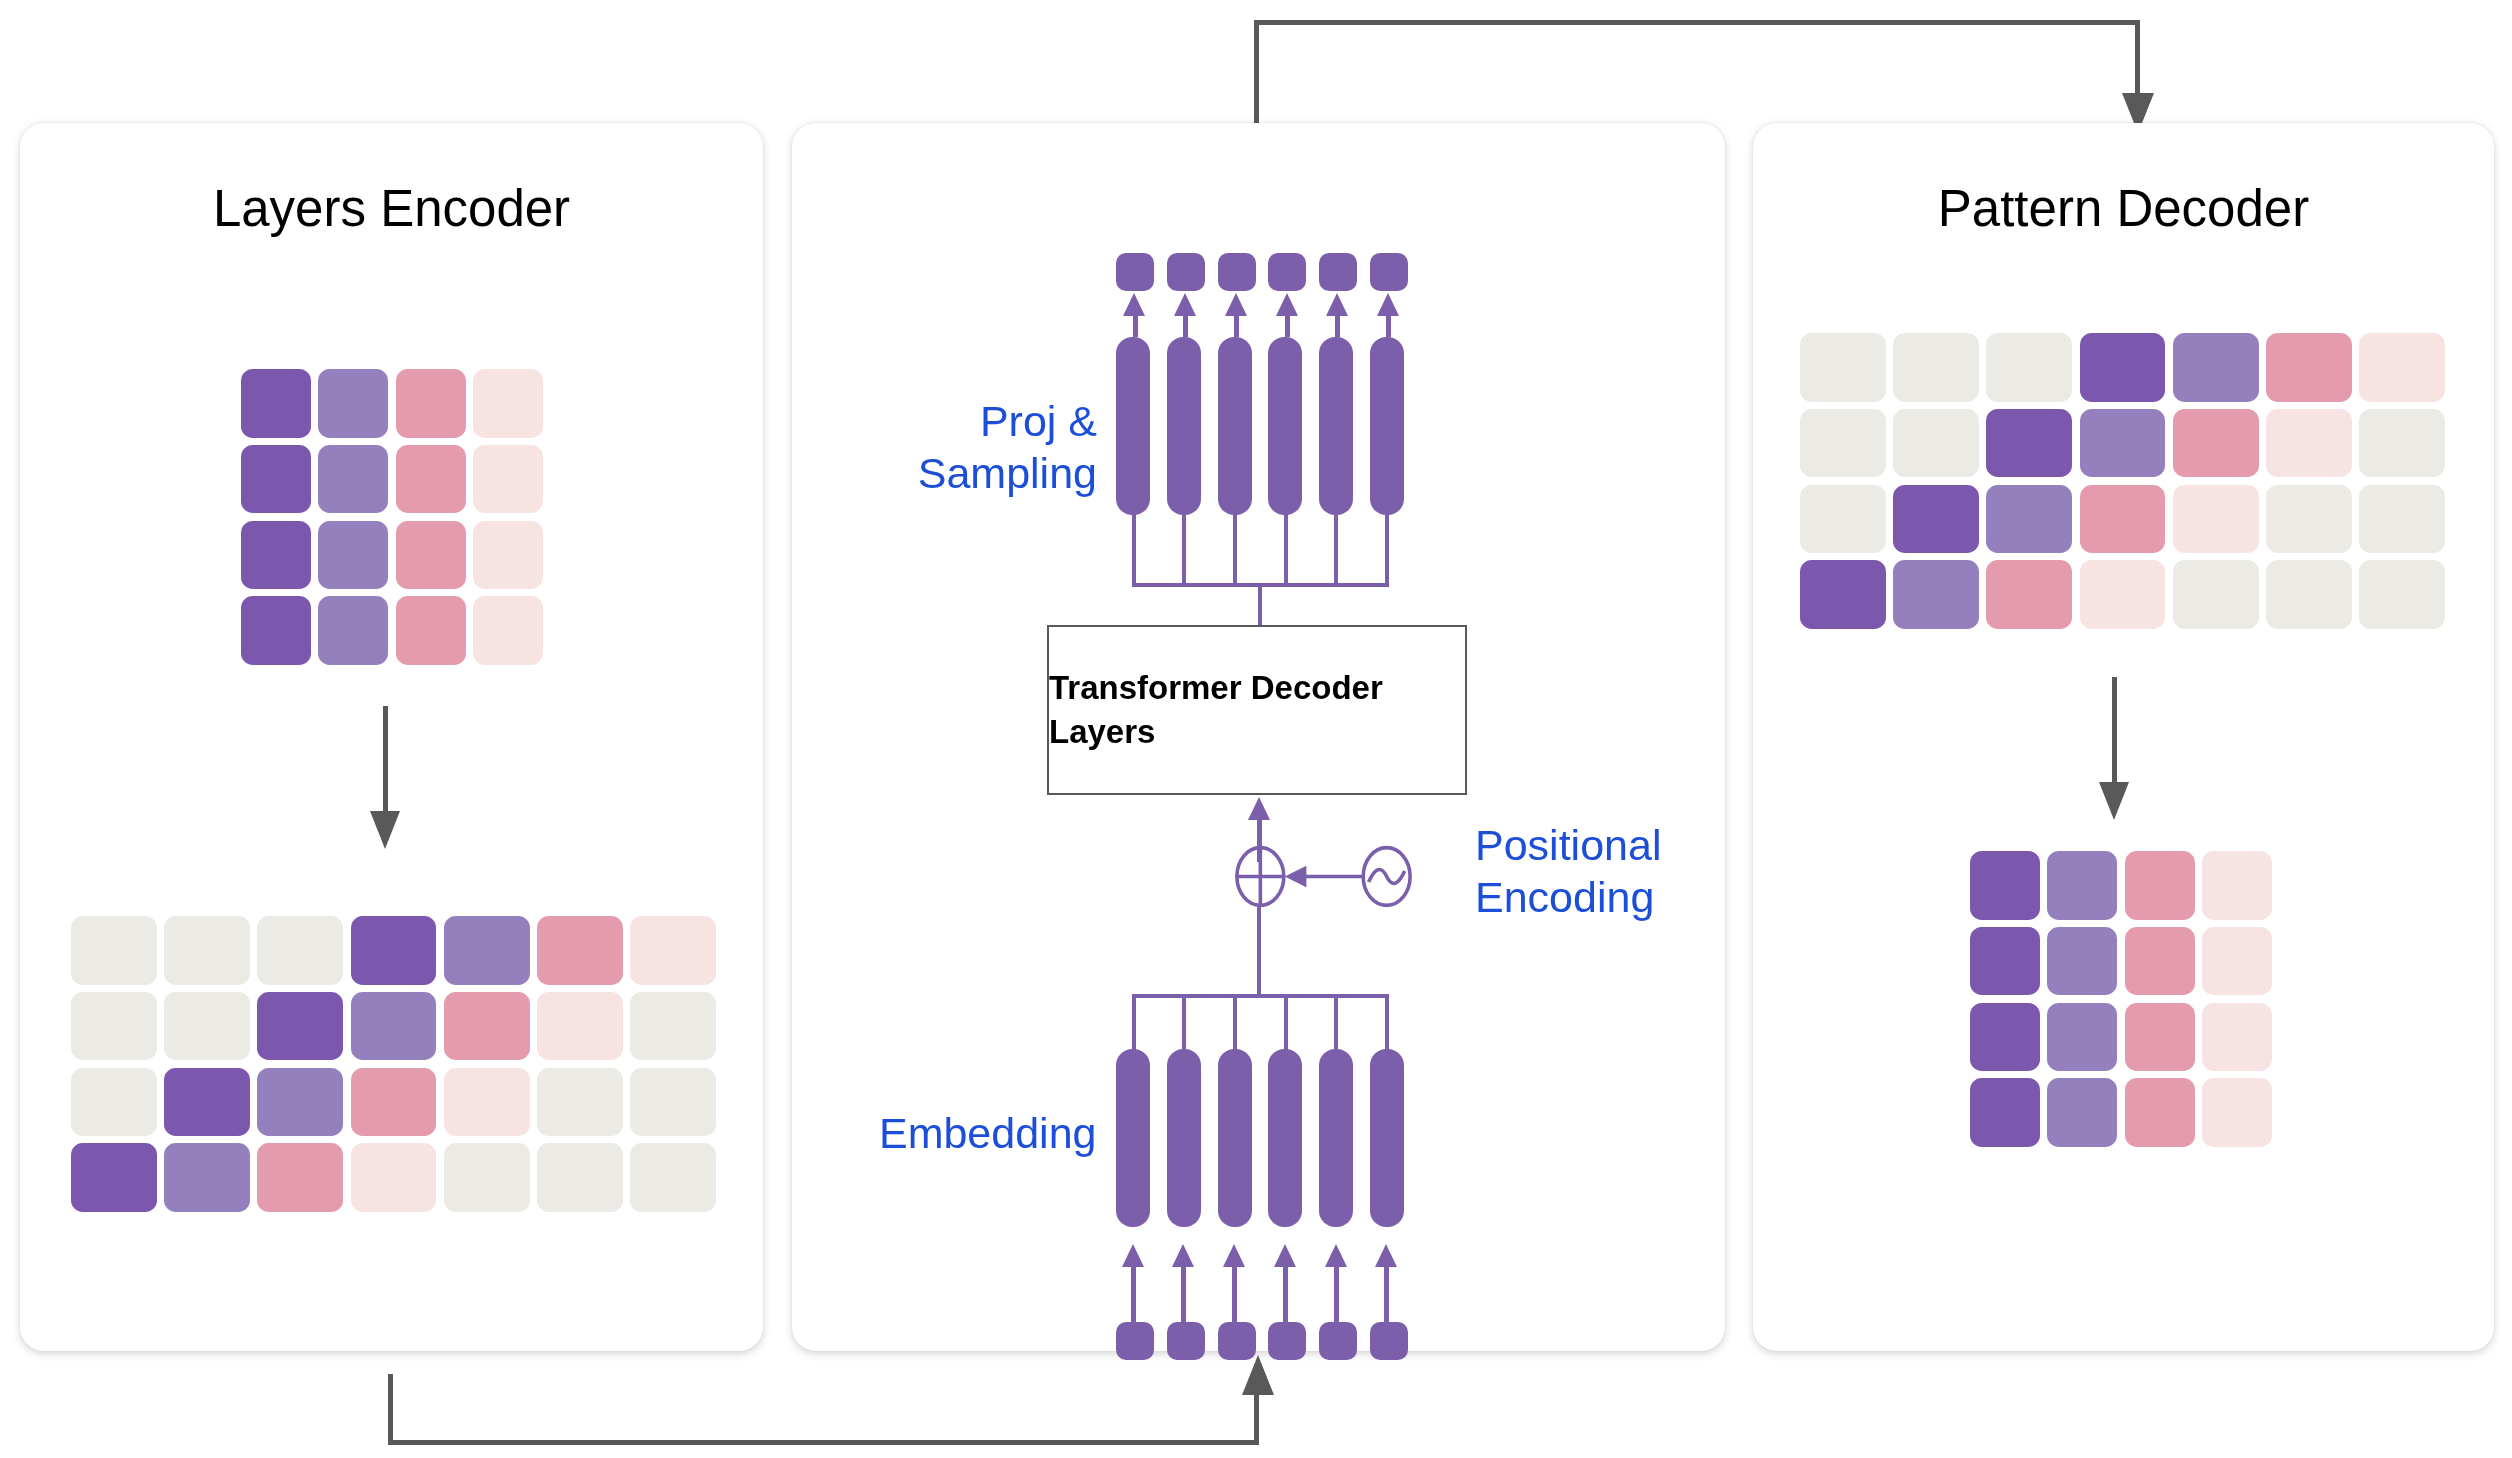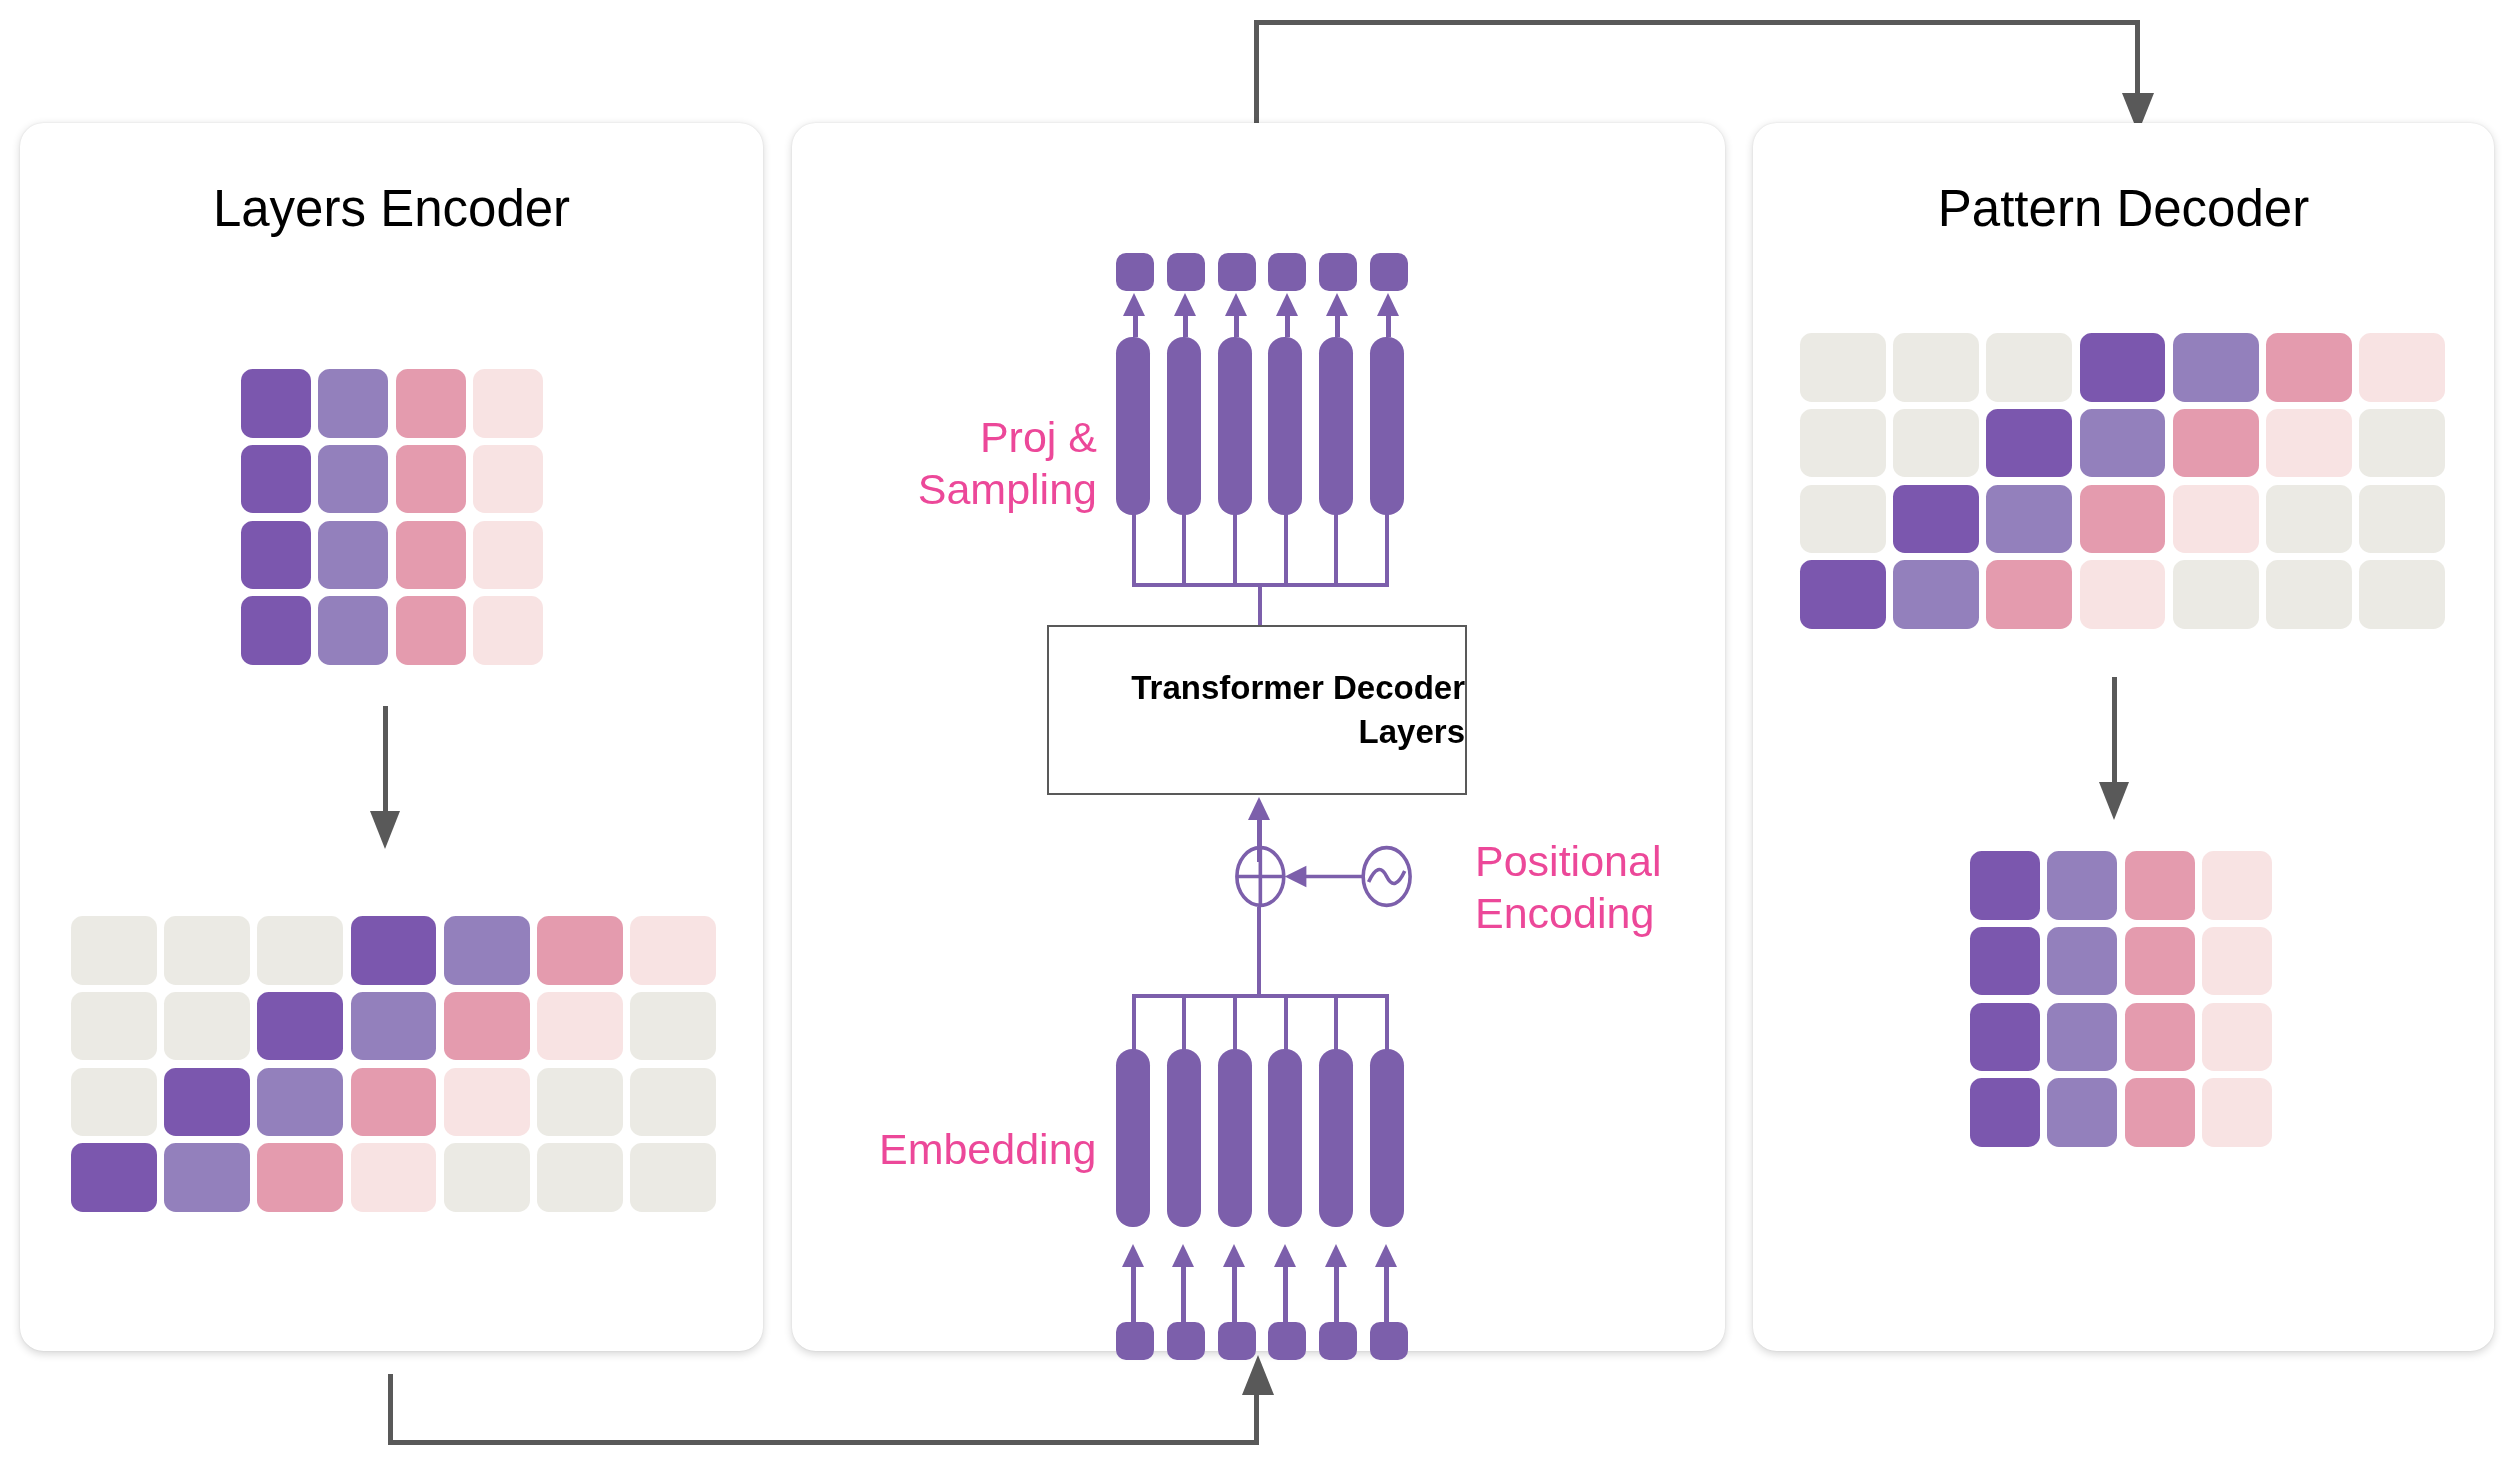--- a/index.html
+++ b/index.html
@@ -93,35 +93,34 @@
     position: absolute;
     border: 2.7px solid #595959;
     background: #ffffff;
     box-sizing: border-box;
   }
   .decoder-box-label {
     position: absolute;
     left: 0; right: 0;
     top: 50%;
     transform: translateY(-50%);
-    text-align: right;
+    text-align: left;
     font-size: 33px;
     font-weight: bold;
     line-height: 1.32;
     color: #000000;
   }
 
   .side-label {
     position: absolute;
     font-size: 43px;
     font-weight: 400;
-    color: #ec4899;
+    color: #1d4ed8;
     line-height: 1.22;
     white-space: pre-line;
-    margin-top: 16px;
   }
 
   
   .conn {
     position: absolute;
     background: #595959;
   }
   .conn-h { height: 4.5px; }
   .conn-v { width: 4.5px; }
   .arrow-down-gray {

